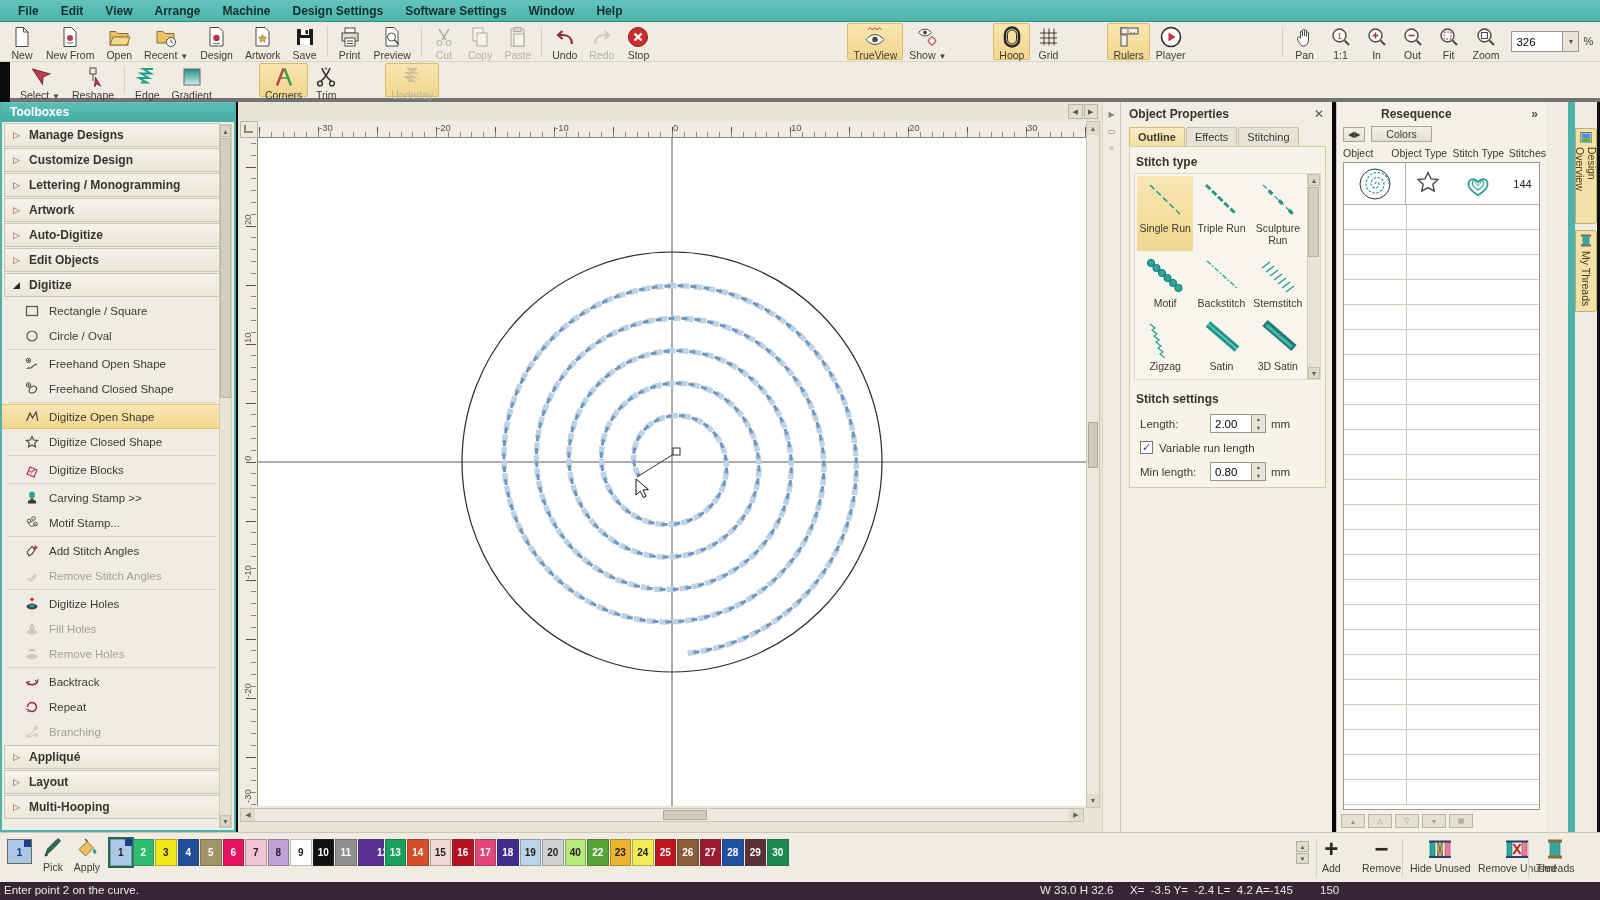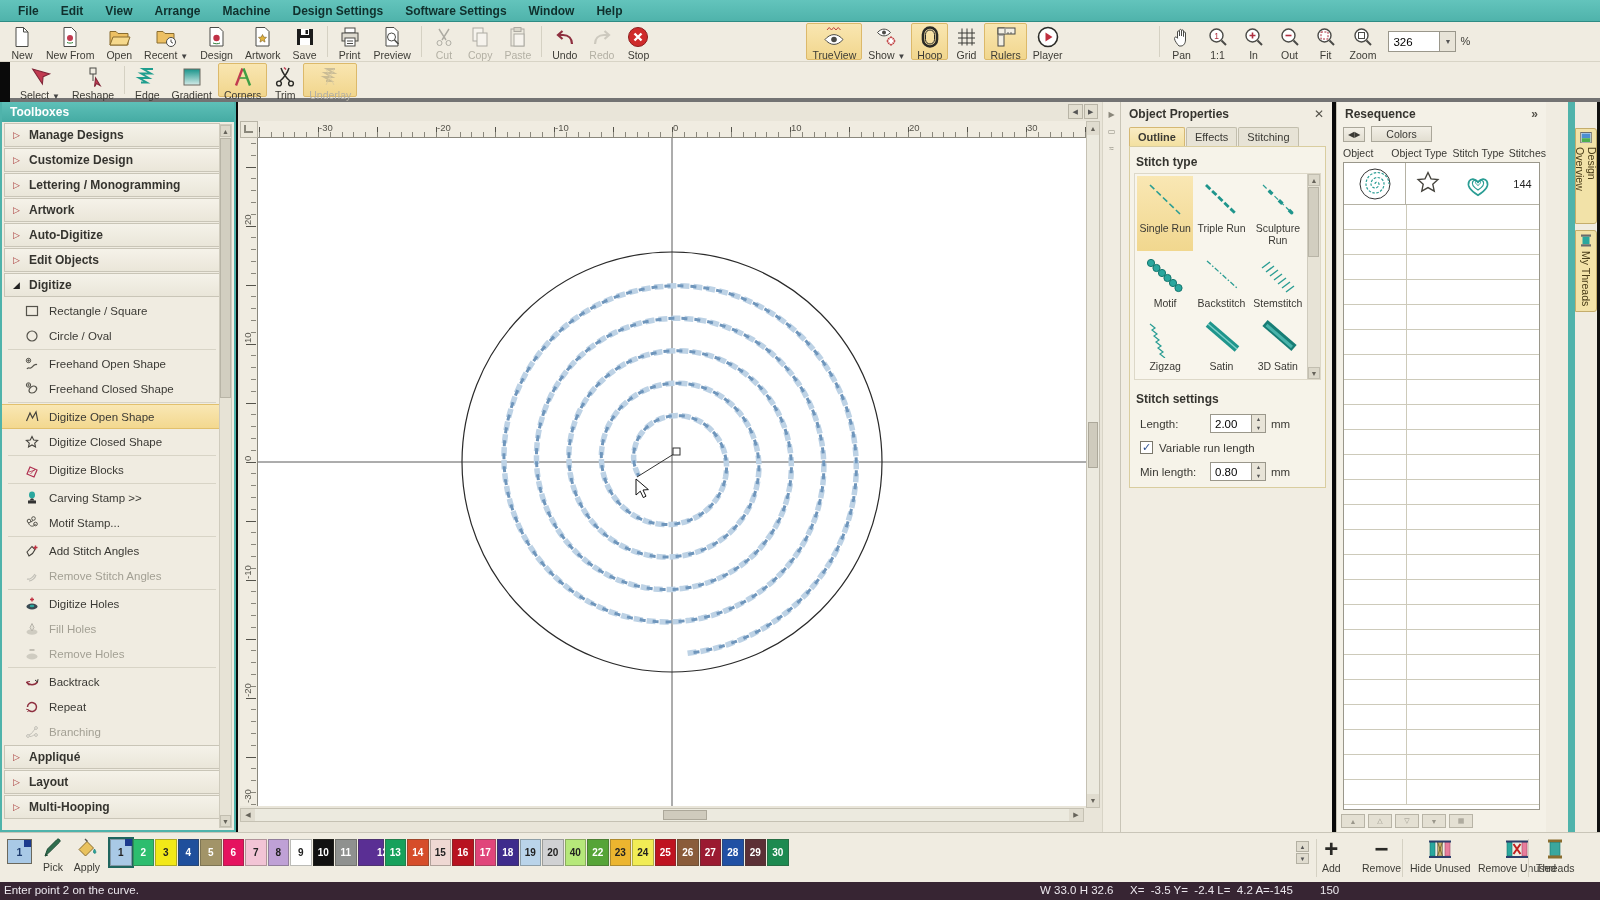--- a/index.html
+++ b/index.html
@@ -14,21 +14,21 @@
 
   
   #toolbar1 { position:absolute; left:0; top:22px; width:1600px; height:40px; background:#f0ece1;
     border-bottom:1px solid #d8d4c6; display:flex; align-items:stretch; padding:1px 4px; }
   #toolbar2 { position:absolute; left:10px; top:62px; width:1600px; height:40px; background:#f0ece1;
     border-bottom:4px solid #737373; display:flex; align-items:stretch; padding:1px 4px; }
   .btn { display:flex; flex-direction:column; align-items:center; justify-content:flex-start;
     padding:1px 5px 0 5px; min-width:34px; border:1px solid transparent; border-radius:2px; }
   .btn .ic { height:24px; display:flex; align-items:center; justify-content:center; }
   .btn .lb { font-size:10.5px; color:#3c3b35; margin-top:0px; white-space:nowrap; }
-  .btn.active { background:linear-gradient(#f9e6b1,#f1d68d); border:1px solid #dcb96a; }
+  .btn.active { background:linear-gradient(#f9e6b1,#f1d68d); border:1px solid #dcb96a;margin-left:41px; }
   .btn.disabled .lb { color:#b3b0a4; }
   .btn.disabled .ic  { opacity:.4; }
   .sep { width:1px; background:#d5d1c3; margin:3px 4px; }
   .caret { font-size:8px; color:#444; }
   .sp { flex:0 0 auto; }
   .zoombox { display:flex; align-items:center; margin:8px 0 0 6px; height:21px; }
   .zoombox input { width:52px; height:21px; border:1px solid #9a978b; font-size:11.5px; padding:0 4px;
     font-family:"Liberation Sans",sans-serif; background:#fff; }
   .zoombox .dd { width:16px; height:21px; background:#e8e4d8; border:1px solid #9a978b; border-left:none;
     font-size:7px; color:#555; display:flex; align-items:center; justify-content:center; }
@@ -116,21 +116,21 @@
     font-family:"Liberation Sans",sans-serif; }
   .spin { width:14px; height:19px; border:1px solid #9a978b; border-left:none; background:#e8e4d8; display:flex; flex-direction:column; }
   .spin div { flex:1; font-size:5.5px; color:#555; display:flex; align-items:center; justify-content:center; }
   .unit { margin-left:5px; }
   .chk { width:13px; height:13px; background:#fff; border:1px solid #7a776b; font-size:11px; color:#2c4f8f;
     line-height:11px; text-align:center; margin-right:6px; }
 
   
   #reseq { position:absolute; left:1336px; top:102px; width:210px; height:730px; background:#f4f1e7; border-left:1px solid #c9c5b7; }
   #rs-head { display:flex; justify-content:space-between; align-items:center; padding:5px 8px 2px 8px; }
-  #rs-title { font-size:12px; font-weight:bold; color:#35342f; }
+  #rs-title { font-size:12px; font-weight:bold; color:#35342f;margin-left:36px; }
   #rs-chev { font-size:12px; color:#55534b; font-weight:bold; }
   #rs-ctl { display:flex; gap:6px; padding:3px 0 3px 6px; align-items:center; }
   .rs-btn { background:linear-gradient(#f3f0e7,#e2ded1); border:1px solid #aaa79a; font-size:10.5px; color:#3a3934; padding:1px 14px; }
   .rs-ico-btn { background:linear-gradient(#f3f0e7,#e2ded1); border:1px solid #aaa79a; font-size:8px; color:#3a3934; padding:2px 4px; }
   #rs-cols { display:flex; font-size:10.5px; color:#3a3934; padding:2px 0 3px 6px; gap:0; }
   #rs-cols span:nth-child(1){ width:49px; } #rs-cols span:nth-child(2){ width:62px; }
   #rs-cols span:nth-child(3){ width:57px; }
   #rs-table { position:absolute; left:6px; right:6px; top:60px; bottom:22px; background:#fff; border:1px solid #9a978b; overflow:hidden; }
   #rs-row1 { height:42px; border-bottom:1px solid #b5b2a4; display:flex; align-items:center; }
   #rs-row1 .c1 { width:62px; border-right:1px solid #b5b2a4; height:100%; display:flex; align-items:center; justify-content:center; }

